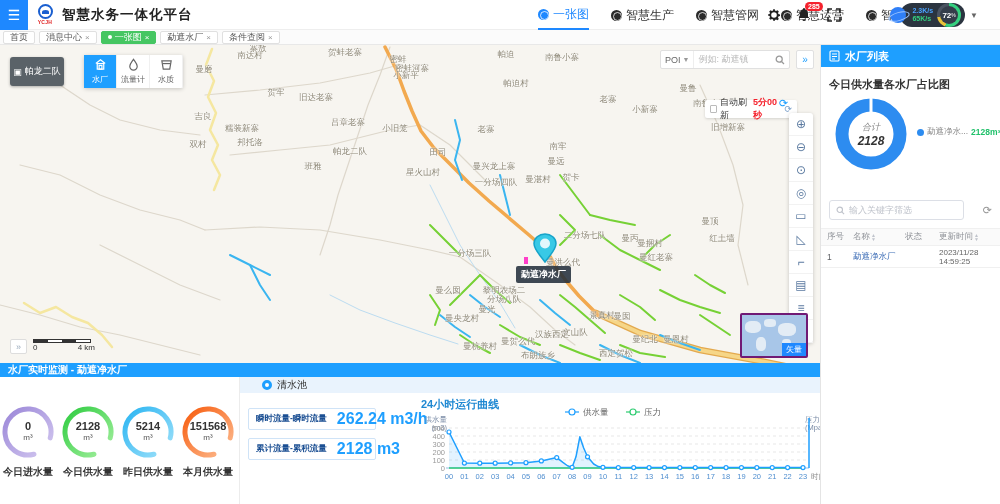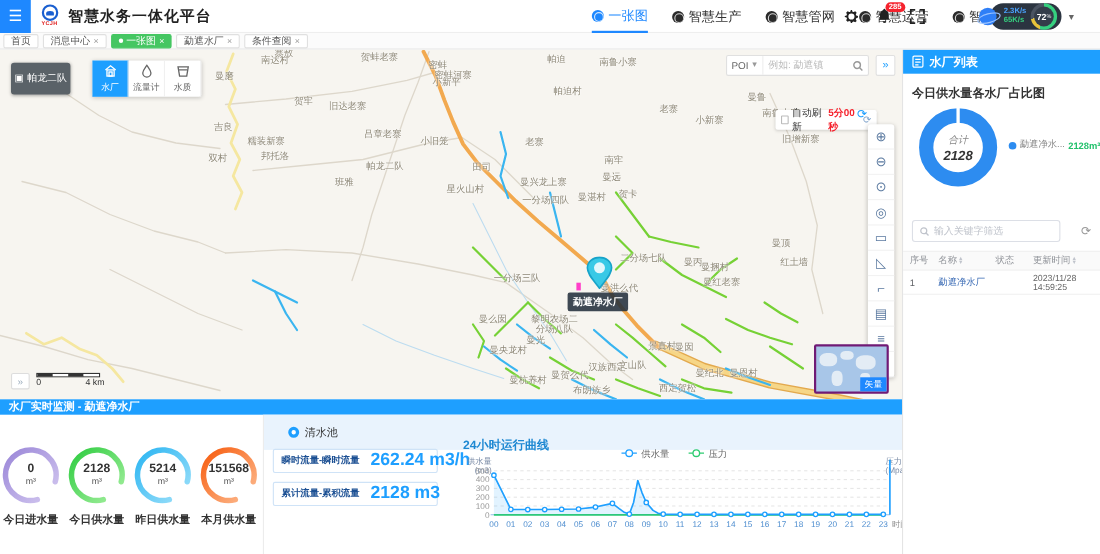--- a/index.html
+++ b/index.html
@@ -110,23 +110,23 @@
   
   .bottom { position:absolute; left:0; top:363px; width:820px; height:141px; background:#fff; }
   .bp-header { height:14px; background:#1e9fff; color:#fff; font-size:10px; font-weight:bold; display:flex; align-items:center; padding-left:8px; }
   .stats { position:absolute; left:0; top:14px; width:240px; height:127px; border-right:1px solid #ececec; }
   .gauge { position:absolute; width:54px; text-align:center; }
   .gauge svg { display:block; margin:0 auto; }
   .gauge-vals { position:absolute; left:0; top:0; width:54px; height:54px; display:flex; flex-direction:column; align-items:center; justify-content:center; line-height:11px; }
   .gv { font-size:11px; font-weight:bold; color:#333; }
   .gu { font-size:8px; color:#555; }
   .gauge-label { margin-top:6px; font-size:10px; font-weight:bold; color:#333; white-space:nowrap; }
-  .tank-row { position:absolute; left:240px; top:14px; width:580px; height:32px; background:#e9f3fd; display:flex; align-items:center; padding-left:22px; gap:5px; font-size:10px; color:#333; }
+  .tank-row { position:absolute; left:240px; top:14px; width:580px; height:16px; background:#e9f3fd; display:flex; align-items:center; padding-left:22px; gap:5px; font-size:10px; color:#333; }
   .radio { width:10px; height:10px; border-radius:50%; border:3px solid #1e9fff; background:#fff; }
-  .metric-box { position:absolute; left:248px; width:150px; height:22px; background:#fff; border:1px solid #cfe3f7; border-radius:2px; display:flex; align-items:center; padding:0 7px; gap:10px; }
+  .metric-box { position:absolute; left:248px; width:128px; height:22px; background:#fff; border:1px solid #cfe3f7; border-radius:2px; display:flex; align-items:center; padding:0 7px; gap:10px; }
   .metric-label { font-size:8.5px; font-weight:bold; color:#1b4f93; white-space:nowrap; }
   .metric-value { font-size:16px; font-weight:bold; color:#1e9fff; white-space:nowrap; }
   #chart-box { position:absolute; left:415px; top:33px; width:405px; height:108px; }
 </style>
 </head>
 <body>
 
 <div id="app">
 
   <header class="hdr">

